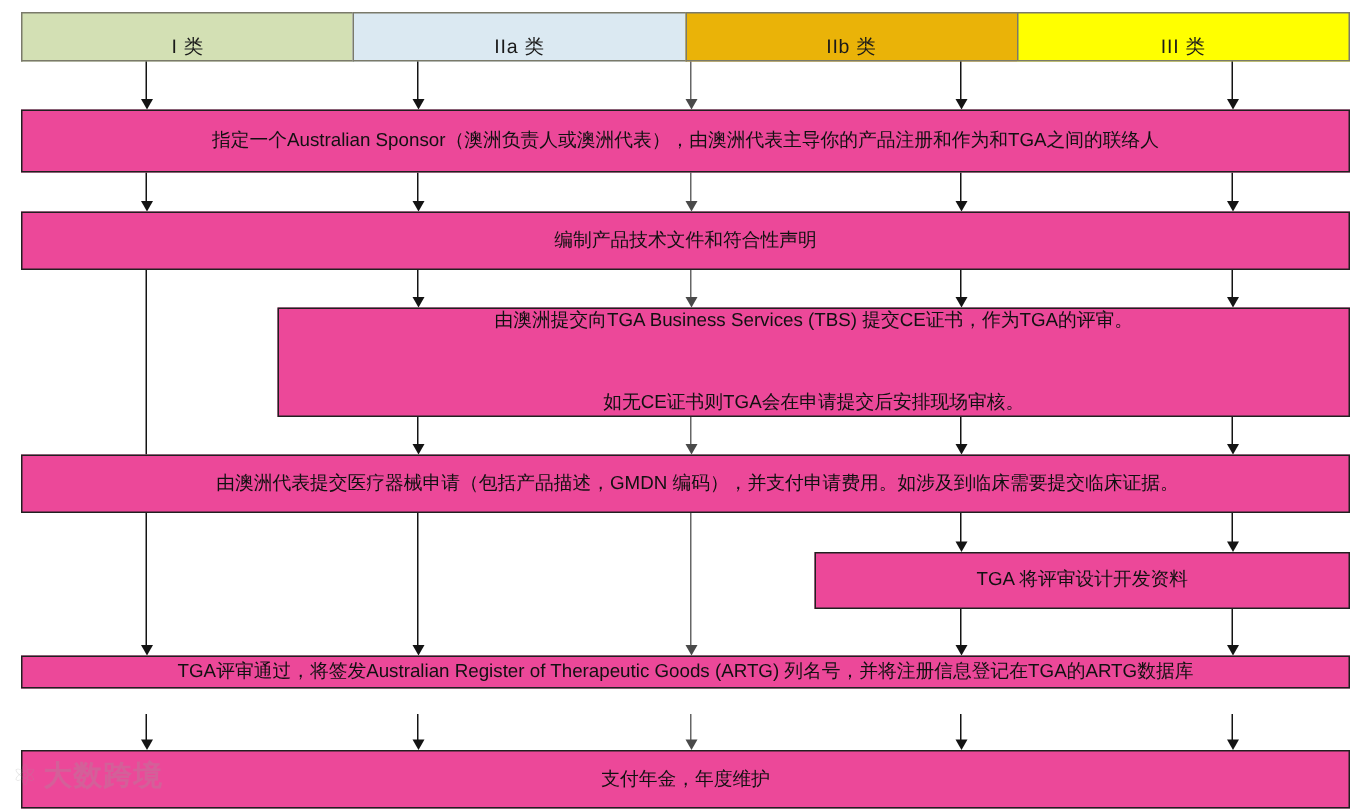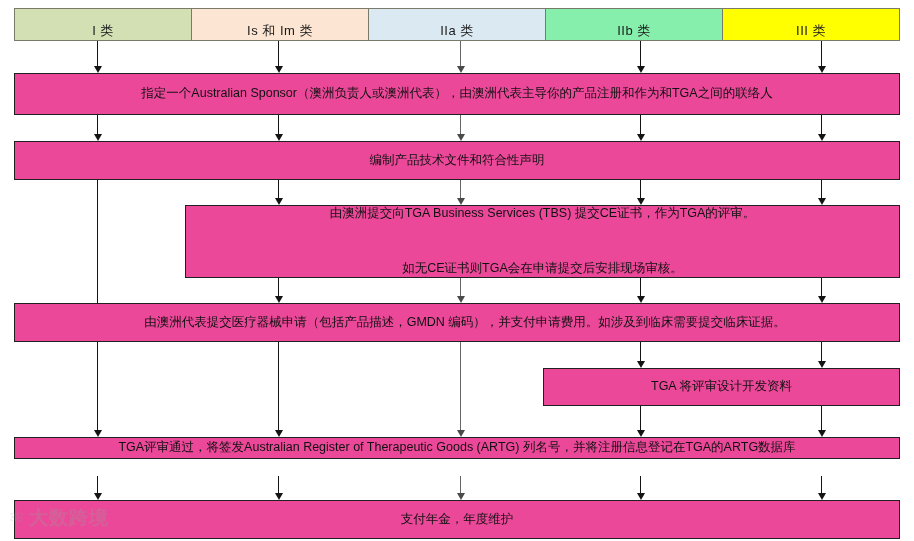--- a/index.html
+++ b/index.html
@@ -66,27 +66,24 @@
 </style>
 </head>
 <body>
 
 <div id="chart">
 
   <div class="hdr-row">
     <div class="hdr-cell" style="background: rgb(211, 224, 180);">
       <span>I 类</span>
     </div>
-    <div class="hdr-cell" style="background: rgb(252, 229, 210);">
-      <span>Is 和 Im 类</span>
-    </div>
     <div class="hdr-cell" style="background: rgb(219, 233, 242);">
       <span>IIa 类</span>
     </div>
-    <div class="hdr-cell" style="background: #86efac;">
+    <div class="hdr-cell" style="background: #eab308;">
       <span>IIb 类</span>
     </div>
     <div class="hdr-cell" style="background: rgb(255, 255, 0);">
       <span>III 类</span>
     </div>
   </div>
 
   <div id="connector-layer">
       <div class="conn" style="left: 97px; top: 41px; height: 26px;"></div>
       <div class="arrowhead" style="left: 93.5px; top: 66px;"></div>

